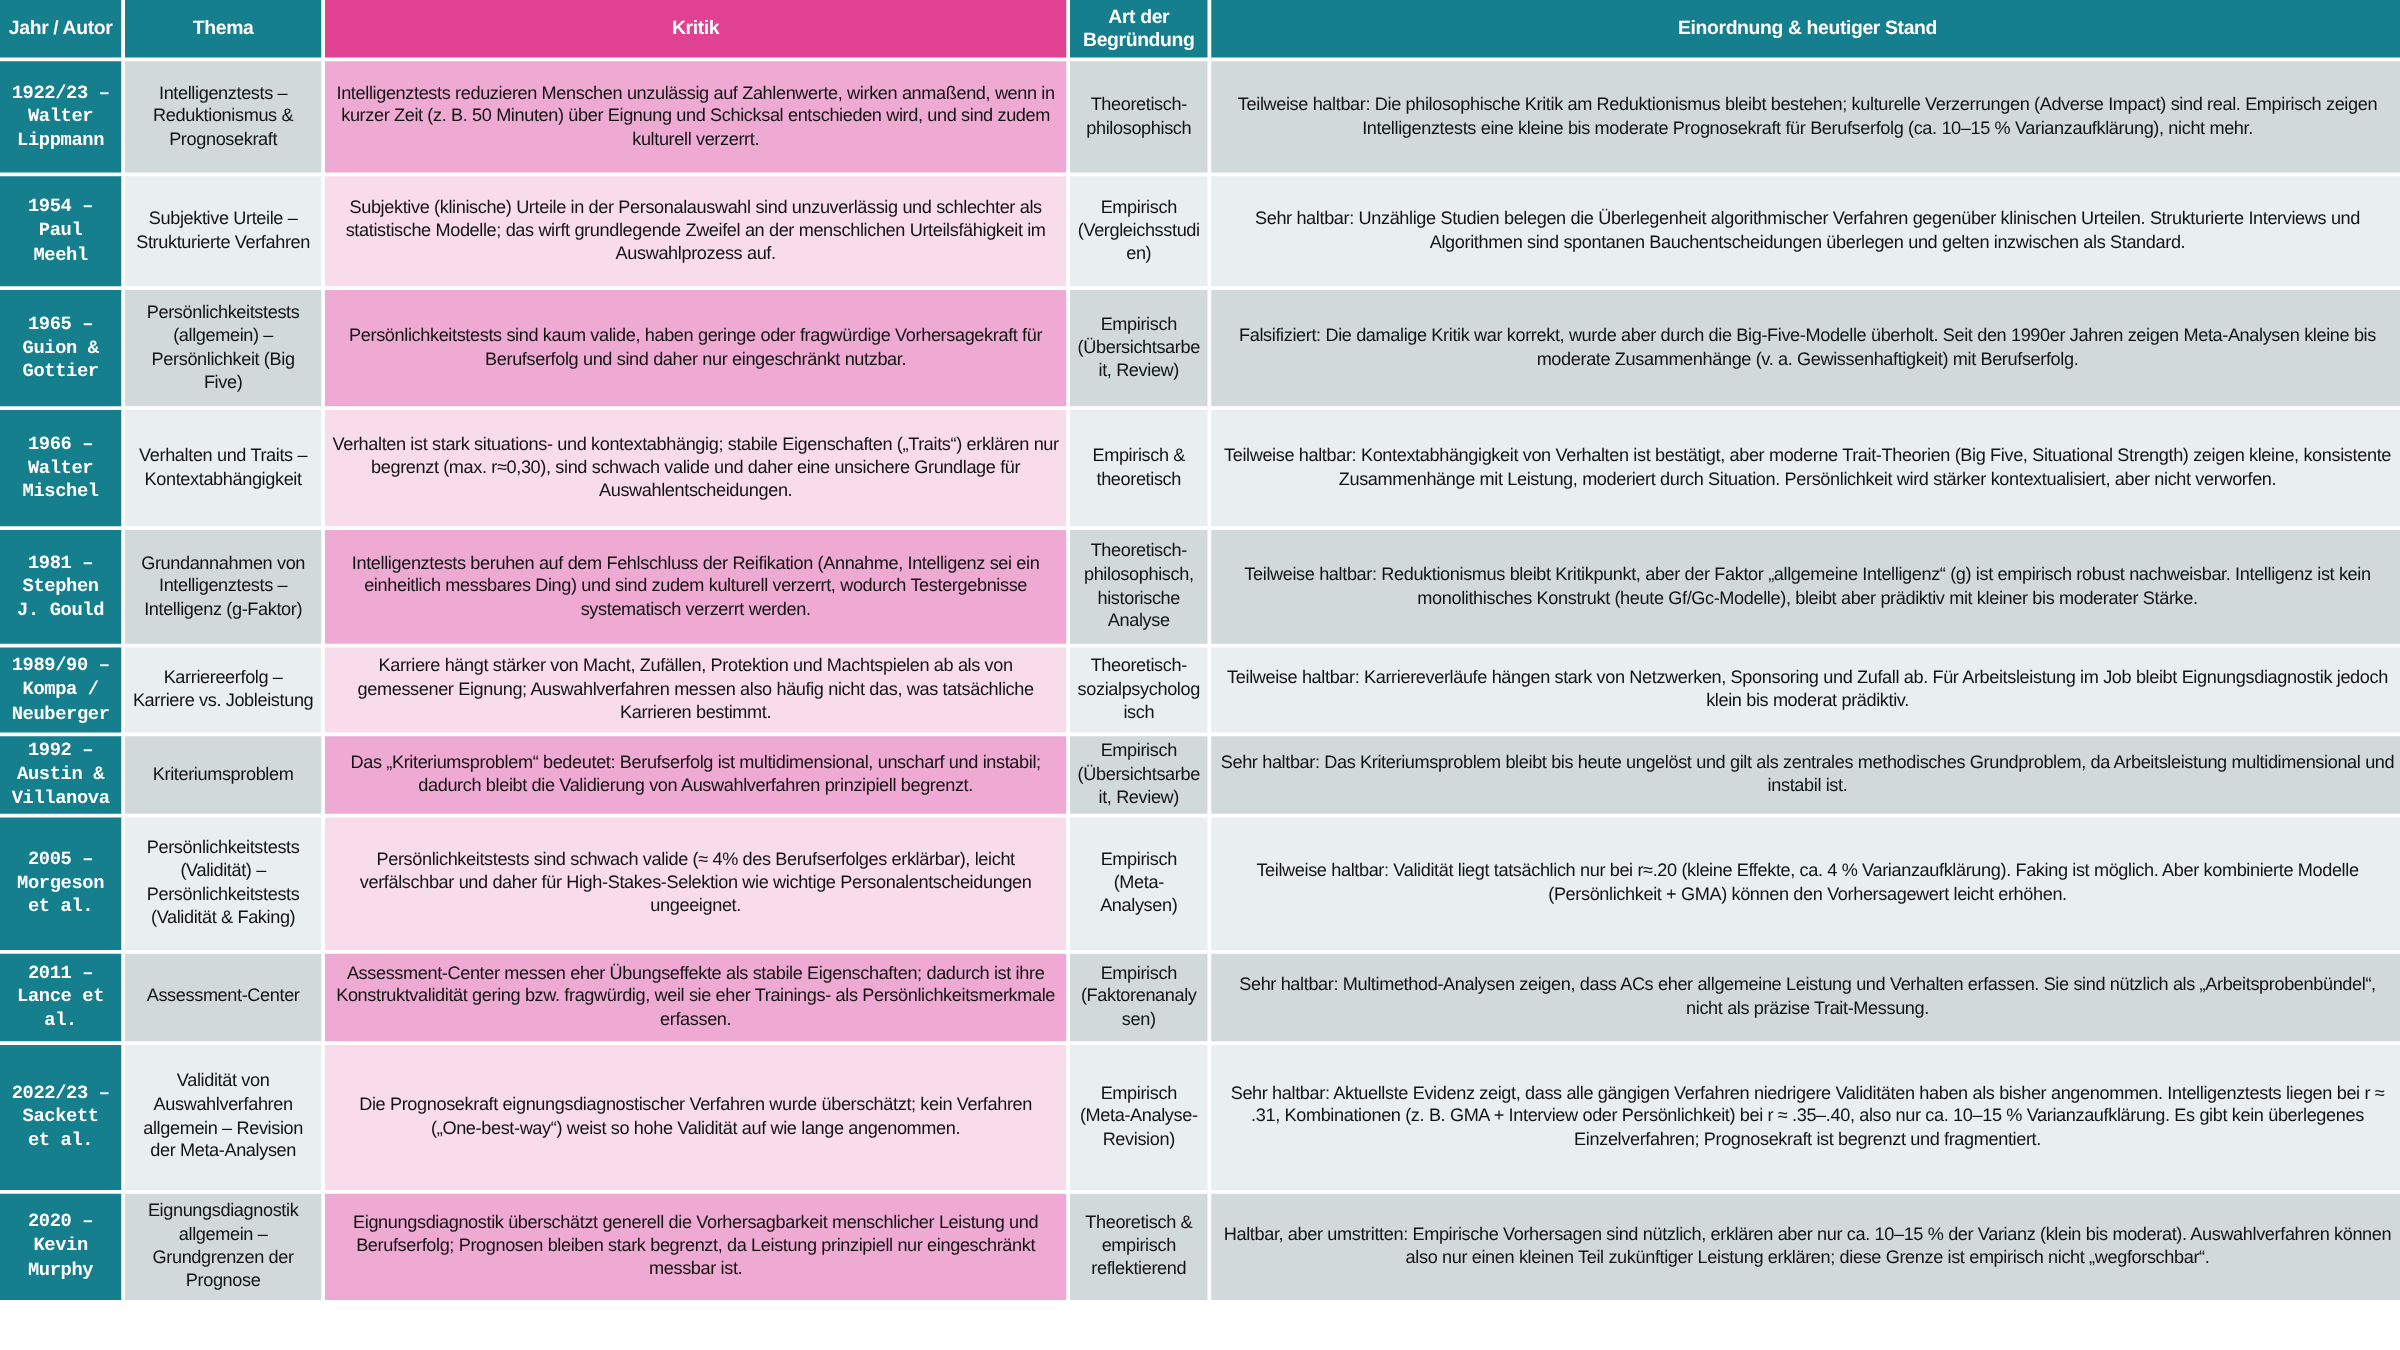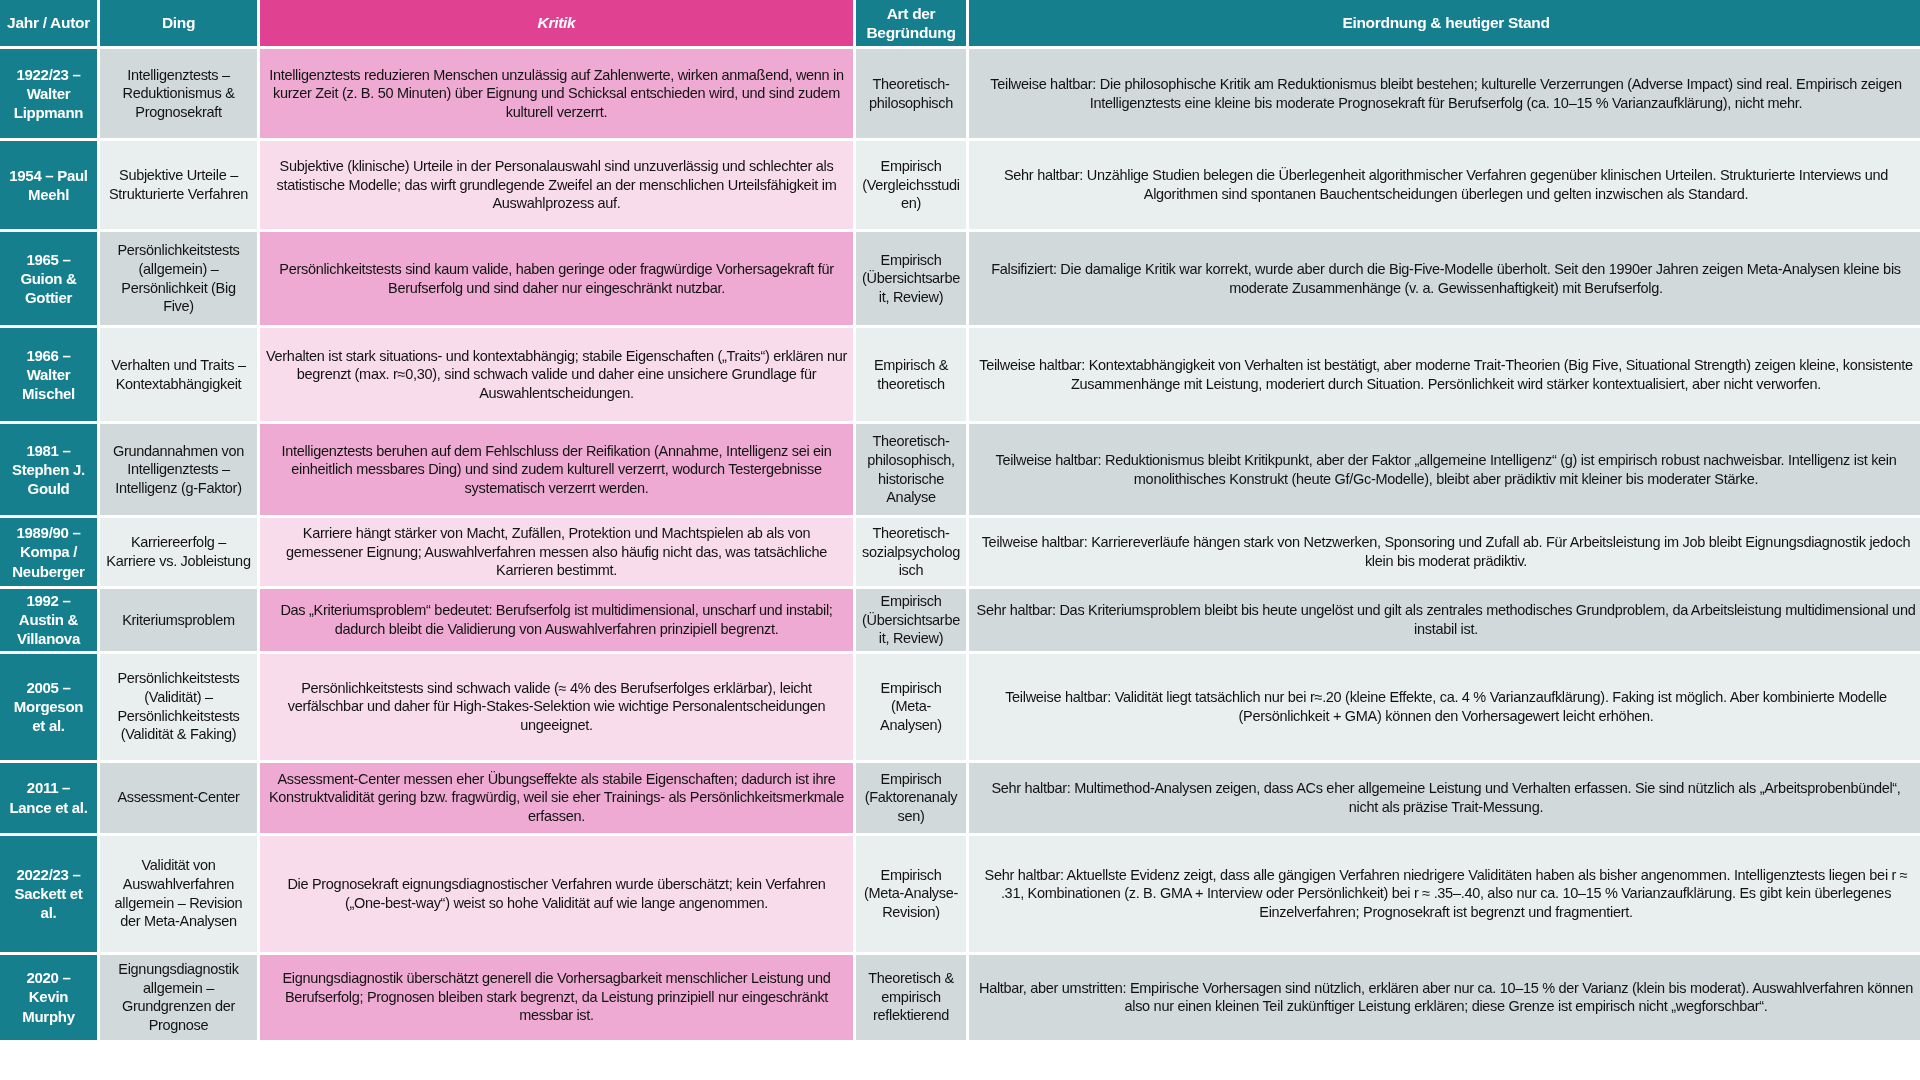--- a/index.html
+++ b/index.html
@@ -33,32 +33,33 @@
   }
   thead th {
     background: var(--teal);
     color: #ffffff;
     font-size: 15.5px;
     font-weight: bold;
     line-height: 1.25;
     height: 42px;
     padding: 2px 4px;
   }
-  thead th.col-kritik { background: var(--pink-header); font-style: italic; }
+  thead th.col-kritik { background: var(--pink-header); }
 
   tbody td {
     font-size: 14.5px;
     line-height: 1.28;
     color: #131313;
   }
   tbody td.col-jahr {
     background: var(--teal);
     color: #ffffff;
     font-weight: bold;
     font-size: 15px;
+    font-family: Liberation Mono, monospace;
   }
   
   tbody tr:nth-child(odd)  td.col-kritik { background: var(--pink-row); }
   tbody tr:nth-child(even) td.col-kritik { background: var(--pink-row-alt); }
   tbody tr:nth-child(odd)  td.col-thema,
   tbody tr:nth-child(odd)  td.col-art,
   tbody tr:nth-child(odd)  td.col-einordnung { background: var(--gray-row); }
   tbody tr:nth-child(even) td.col-thema,
   tbody tr:nth-child(even) td.col-art,
   tbody tr:nth-child(even) td.col-einordnung { background: var(--gray-row-alt); }
@@ -83,21 +84,21 @@
   <colgroup>
     <col class="c-jahr">
     <col class="c-thema">
     <col class="c-kritik">
     <col class="c-art">
     <col class="c-einordnung">
   </colgroup>
   <thead>
     <tr>
       <th class="col-jahr">Jahr / Autor</th>
-      <th class="col-thema">Ding</th>
+      <th class="col-thema">Thema</th>
       <th class="col-kritik">Kritik</th>
       <th class="col-art">Art der Begründung</th>
       <th class="col-einordnung">Einordnung &amp; heutiger Stand</th>
     </tr>
   </thead>
   <tbody>
       <tr>
         <td class="col-jahr">1922/23 – Walter Lippmann</td>
         <td class="col-thema">Intelligenztests – Reduktionismus &amp; Prognosekraft</td>
         <td class="col-kritik">Intelligenztests reduzieren Menschen unzulässig auf Zahlenwerte, wirken anmaßend, wenn in kurzer Zeit (z. B. 50 Minuten) über Eignung und Schicksal entschieden wird, und sind zudem kulturell verzerrt.</td>

